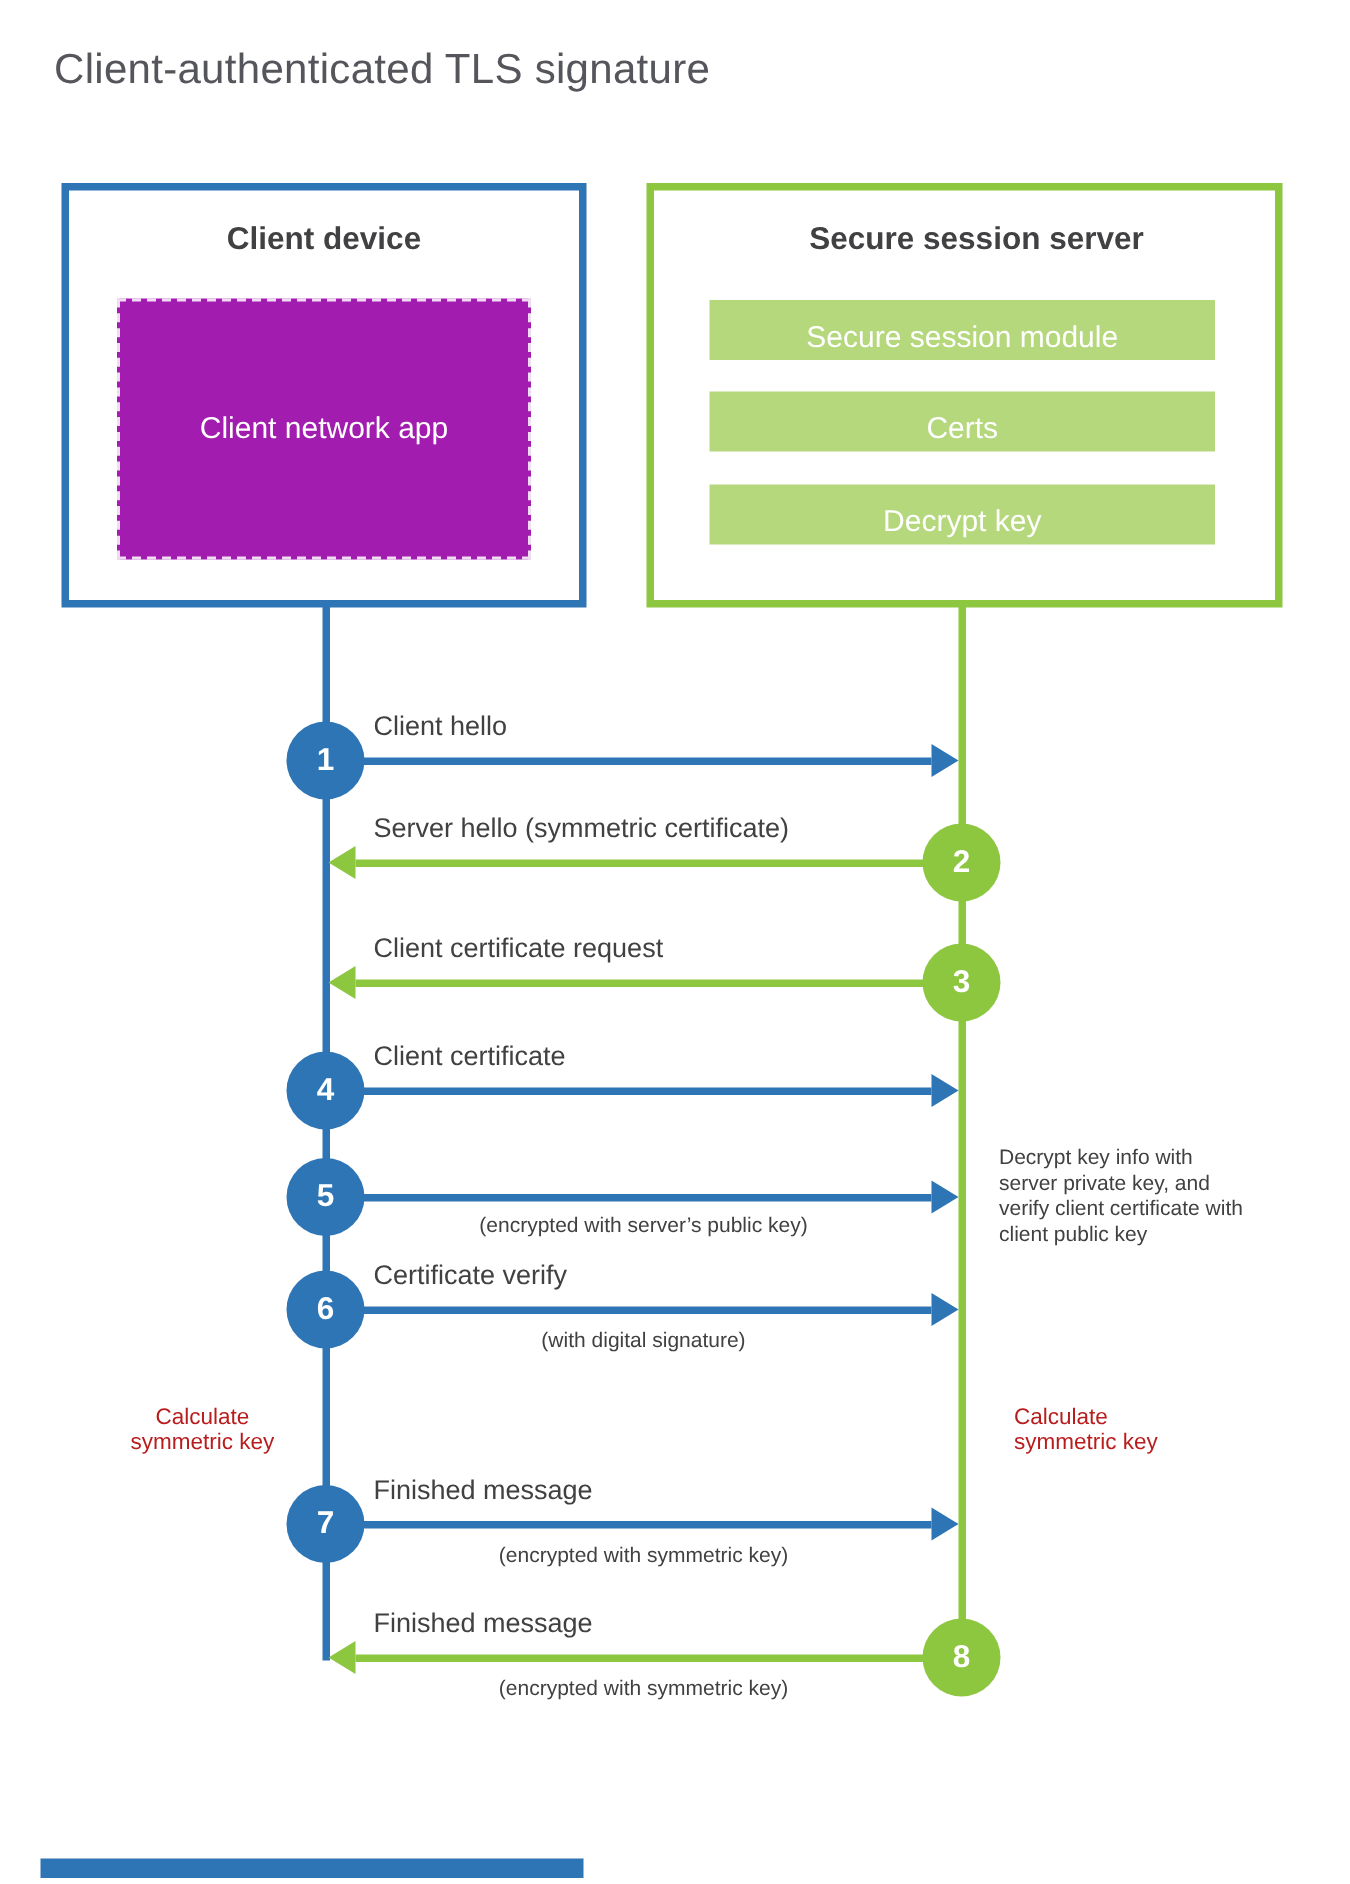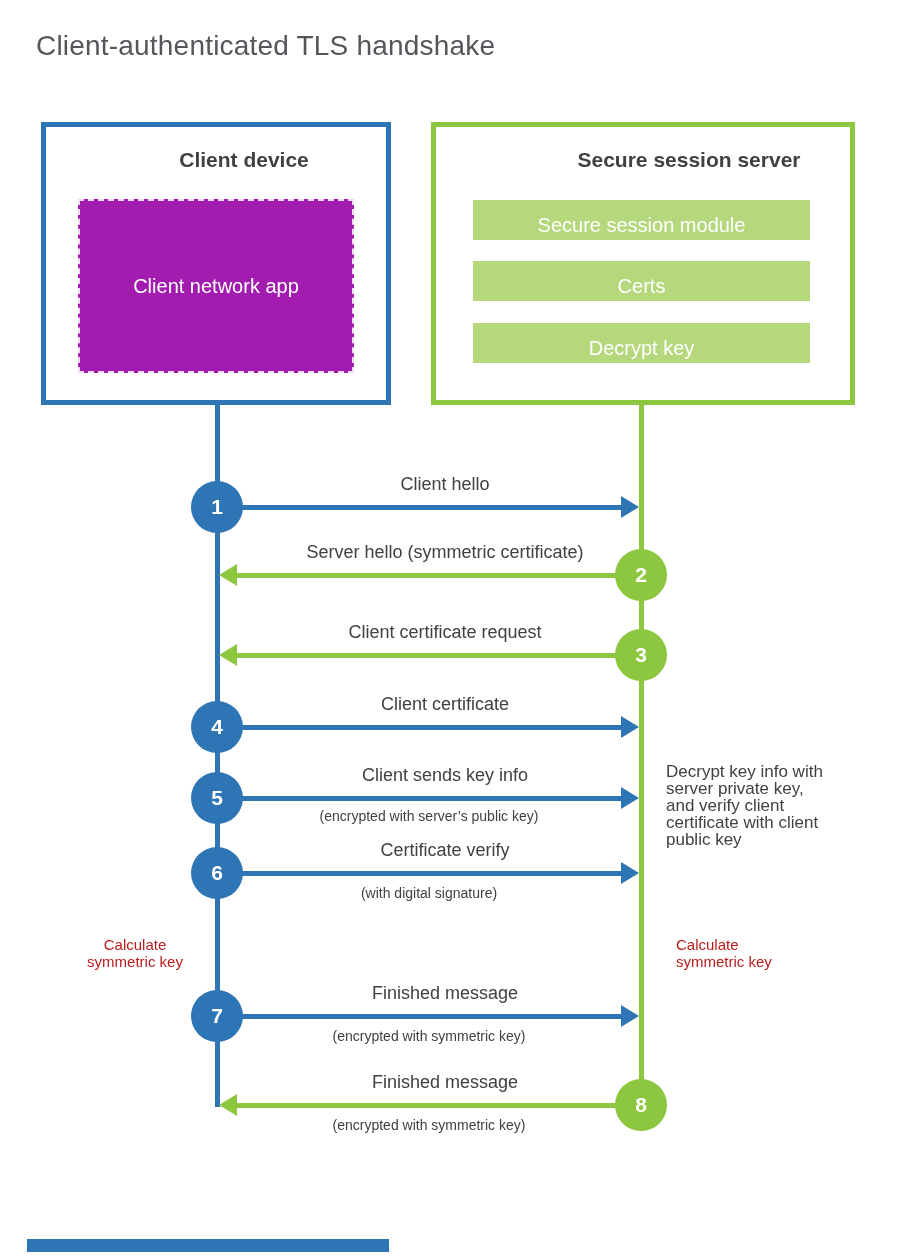--- a/index.html
+++ b/index.html
@@ -29,24 +29,23 @@
   }
   .client-box { left: 41px; width: 350px; border: 5px solid #2e75b6; }
   .server-box { left: 431px; width: 424px; border: 5px solid #8dc63f; }
   .actor-title {
     position: absolute;
     top: 148px;
     font-size: 21px;
     font-weight: bold;
     color: #414042;
     text-align: center;
-    margin-left: 28px;
   }
   .client-title { left: 41px; width: 350px; }
-  .server-title { left: 431px; width: 440px; padding-left: 10px; }
+  .server-title { left: 431px; width: 440px; }
   .app-box {
     position: absolute;
     left: 78px; top: 199px;
     width: 276px; height: 174px;
     box-sizing: border-box;
     background: #a21caf;
     border: 2px dashed rgba(255,255,255,0.85);
     display: flex; align-items: center; justify-content: center;
   }
   .app-box span {
@@ -96,39 +95,39 @@
     width: 0; height: 0;
     border-top: 11px solid transparent;
     border-bottom: 11px solid transparent;
     z-index: 2;
   }
   .head-right { left: 621px; border-left: 18px solid #2e75b6; }
   .head-left  { left: 219px; border-right: 18px solid #8dc63f; }
   
   .msg-label {
     position: absolute;
-    left: 265px; width: 360px;
-    text-align: center;
+    left: 249px; width: 360px;
+    text-align: left;
     font-size: 18px;
     color: #414042;
     z-index: 4;
   }
   .msg-sublabel {
     position: absolute;
     left: 249px; width: 360px;
     text-align: center;
     font-size: 14px;
     color: #414042;
     z-index: 4;
   }
   .side-note {
     position: absolute;
     left: 666px; top: 763px;
     width: 168px;
-    font-size: 17px;
+    font-size: 14px;
     line-height: 17px;
     color: #414042;
   }
   .calc-note {
     position: absolute;
     top: 936px;
     width: 110px;
     font-size: 15px;
     line-height: 17px;
     color: #b91c1c;
@@ -140,21 +139,21 @@
     left: 27px; top: 1239px;
     width: 362px; height: 13px;
     background: #2e75b6;
   }
 </style>
 </head>
 <body>
 
 <div class="canvas">
 
-  <div class="page-title">Client-authenticated TLS handshake</div>
+  <div class="page-title">Client-authenticated TLS signature</div>
 
   <div class="actor-box client-box"></div>
   <div class="actor-title client-title">Client device</div>
   <div class="app-box">
     <span>Client network app</span>
   </div>
 
   <div class="actor-box server-box"></div>
   <div class="actor-title server-title">Secure session server</div>
   <div class="module-bar bar-1">Secure session module</div>
@@ -177,21 +176,20 @@
   <div class="msg-label" style="top:622px">Client certificate request</div>
   <div class="arrow-line line-green" style="top:653px"></div>
   <div class="arrow-head head-left" style="top:644px"></div>
   <div class="badge badge-green" style="top:629px">3</div>
 
   <div class="msg-label" style="top:694px">Client certificate</div>
   <div class="arrow-line line-blue" style="top:725px"></div>
   <div class="arrow-head head-right" style="top:716px"></div>
   <div class="badge badge-blue" style="top:701px">4</div>
 
-  <div class="msg-label" style="top:765px">Client sends key info</div>
   <div class="arrow-line line-blue" style="top:796px"></div>
   <div class="arrow-head head-right" style="top:787px"></div>
   <div class="badge badge-blue" style="top:772px">5</div>
   <div class="msg-sublabel" style="top:808px">(encrypted with server’s public key)</div>
 
   <div class="msg-label" style="top:840px">Certificate verify</div>
   <div class="arrow-line line-blue" style="top:871px"></div>
   <div class="arrow-head head-right" style="top:862px"></div>
   <div class="badge badge-blue" style="top:847px">6</div>
   <div class="msg-sublabel" style="top:885px">(with digital signature)</div>

